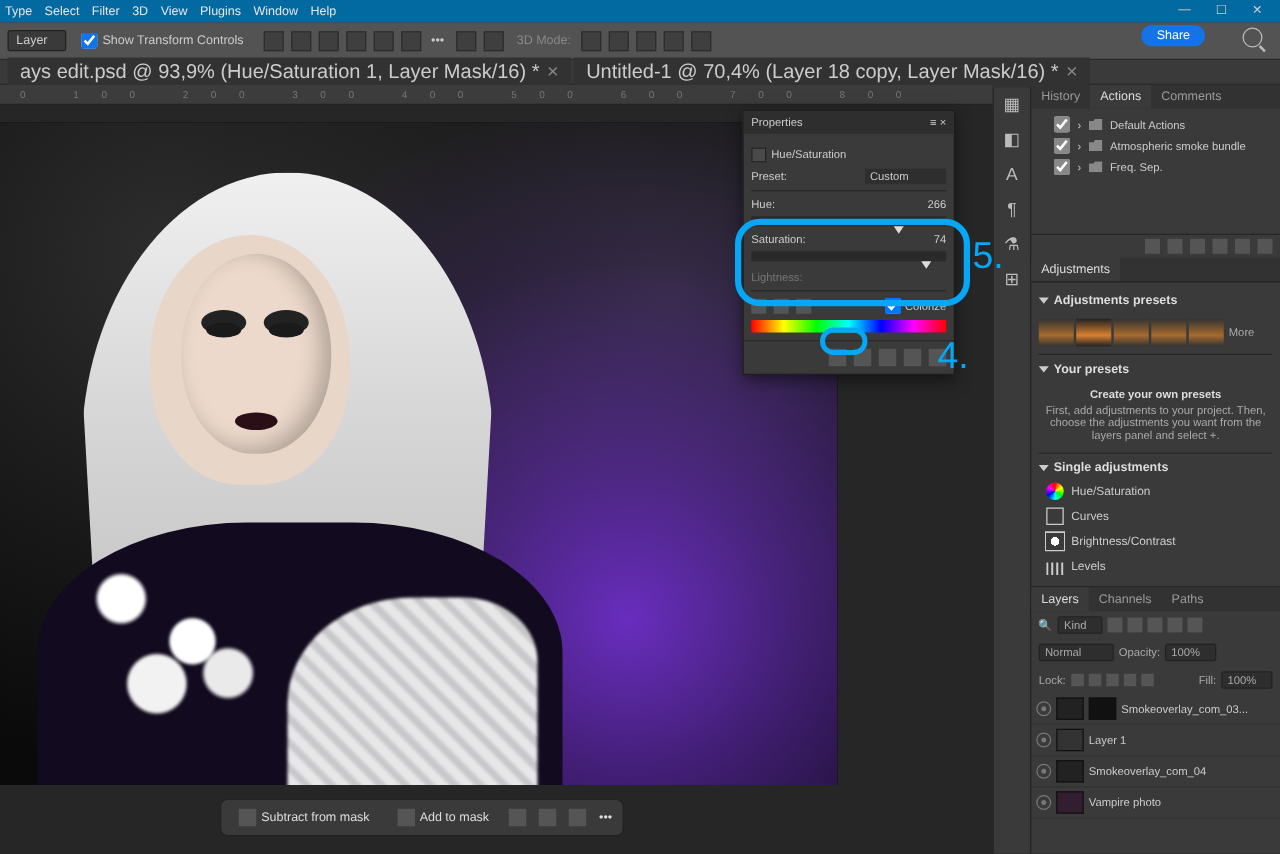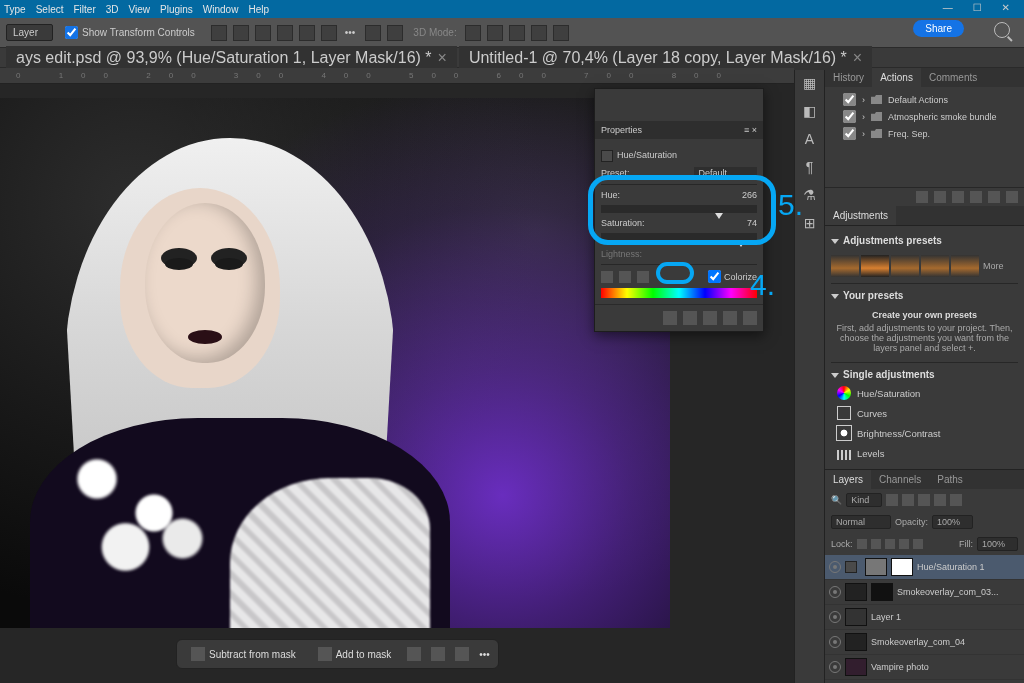--- a/index.html
+++ b/index.html
@@ -81,21 +81,21 @@
   .layctrl{padding:4px 6px;font-size:9px;color:#aaa;display:flex;align-items:center;gap:4px;flex-wrap:wrap;}
   .layctrl .sel{background:#2e2e2e;border:1px solid #222;padding:1px 12px 1px 4px;border-radius:2px;}
   .layrow{display:flex;align-items:center;gap:4px;padding:3px 4px;font-size:9px;border-bottom:1px solid #333;}
   .layrow.on{background:#4b5a6e;}
   .eye{width:12px;height:12px;border:1px solid #777;border-radius:50%;position:relative;}
   .eye::after{content:"";position:absolute;inset:3px;background:#777;border-radius:50%;}
   .lthumb{width:22px;height:18px;background:#222;border:1px solid #111;}
   .lmask{width:22px;height:18px;background:#fff;border:1px solid #111;}
 
   .prop { position:absolute; left:594px; top:88px; width:170px; background:#3a3a3a; border:1px solid #1d1d1d; box-shadow:0 4px 12px rgba(0,0,0,.5); color:#ccc; font-size:9px; }
-  .prop .hd{background:#2e2e2e;padding:4px 6px;display:flex;justify-content:space-between;margin-top:32px;}
+  .prop .hd{background:#2e2e2e;padding:4px 6px;display:flex;justify-content:space-between;}
   .prop .body{padding:6px;}
   .prop .row{display:flex;justify-content:space-between;align-items:center;margin:5px 0;}
   .prop .sl{height:8px;width:100%;background:#2a2a2a;position:relative;}
   .huebar{background:linear-gradient(90deg,red,yellow,lime,cyan,blue,magenta,red);}
   .satbar{background:linear-gradient(90deg,#555,#b050d0,#ff4070);}
   .prop .tri{position:absolute;top:100%;width:0;height:0;border-left:4px solid transparent;border-right:4px solid transparent;border-top:6px solid #ddd;}
   .prop .foot{display:flex;justify-content:flex-end;gap:6px;padding:6px;border-top:1px solid #2a2a2a;}
   .prop .foot i{width:14px;height:14px;background:#555;display:inline-block;}
   .gradbar{height:10px;background:linear-gradient(90deg,red,yellow,lime,cyan,blue,magenta,red);margin-top:4px;}
 
@@ -304,27 +304,20 @@
         <span>Lock:</span>
         <i style="width:10px;height:10px;background:#555"></i>
         <i style="width:10px;height:10px;background:#555"></i>
         <i style="width:10px;height:10px;background:#555"></i>
         <i style="width:10px;height:10px;background:#555"></i>
         <i style="width:10px;height:10px;background:#555"></i>
         <span style="margin-left:auto">Fill:</span>
         <span class="sel">100%</span>
       </div>
 
-      <div class="layrow on">
-        <span class="eye"></span>
-        <span class="hsicon"></span>
-        <span class="lthumb" style="background:#777"></span>
-        <span class="lmask"></span>
-        <span>Hue/Saturation 1</span>
-      </div>
       <div class="layrow">
         <span class="eye"></span>
         <span class="lthumb"></span>
         <span class="lmask" style="background:#111"></span>
         <span>Smokeoverlay_com_03...</span>
       </div>
       <div class="layrow">
         <span class="eye"></span>
         <span class="lthumb" style="background:#333"></span>
         <span>Layer 1</span>
@@ -347,21 +340,21 @@
   <div class="hd">
       <span>Properties</span>
       <span>≡ ×</span>
     </div>
   <div class="body">
     <div class="row">
         <span><span class="hsicon"></span><span>Hue/Saturation</span></span>
       </div>
     <div class="row">
         <span>Preset:</span>
-        <span class="sel" style="background:#2e2e2e;padding:1px 30px 1px 4px">Default</span>
+        <span class="sel" style="background:#2e2e2e;padding:1px 30px 1px 4px">Custom</span>
       </div>
     <div class="sep"></div>
     <div class="row">
         <span>Hue:</span>
         <span>266</span>
       </div>
     <div class="sl huebar">
         <span class="tri" style="left:73%"></span>
       </div>
     <div class="row">

